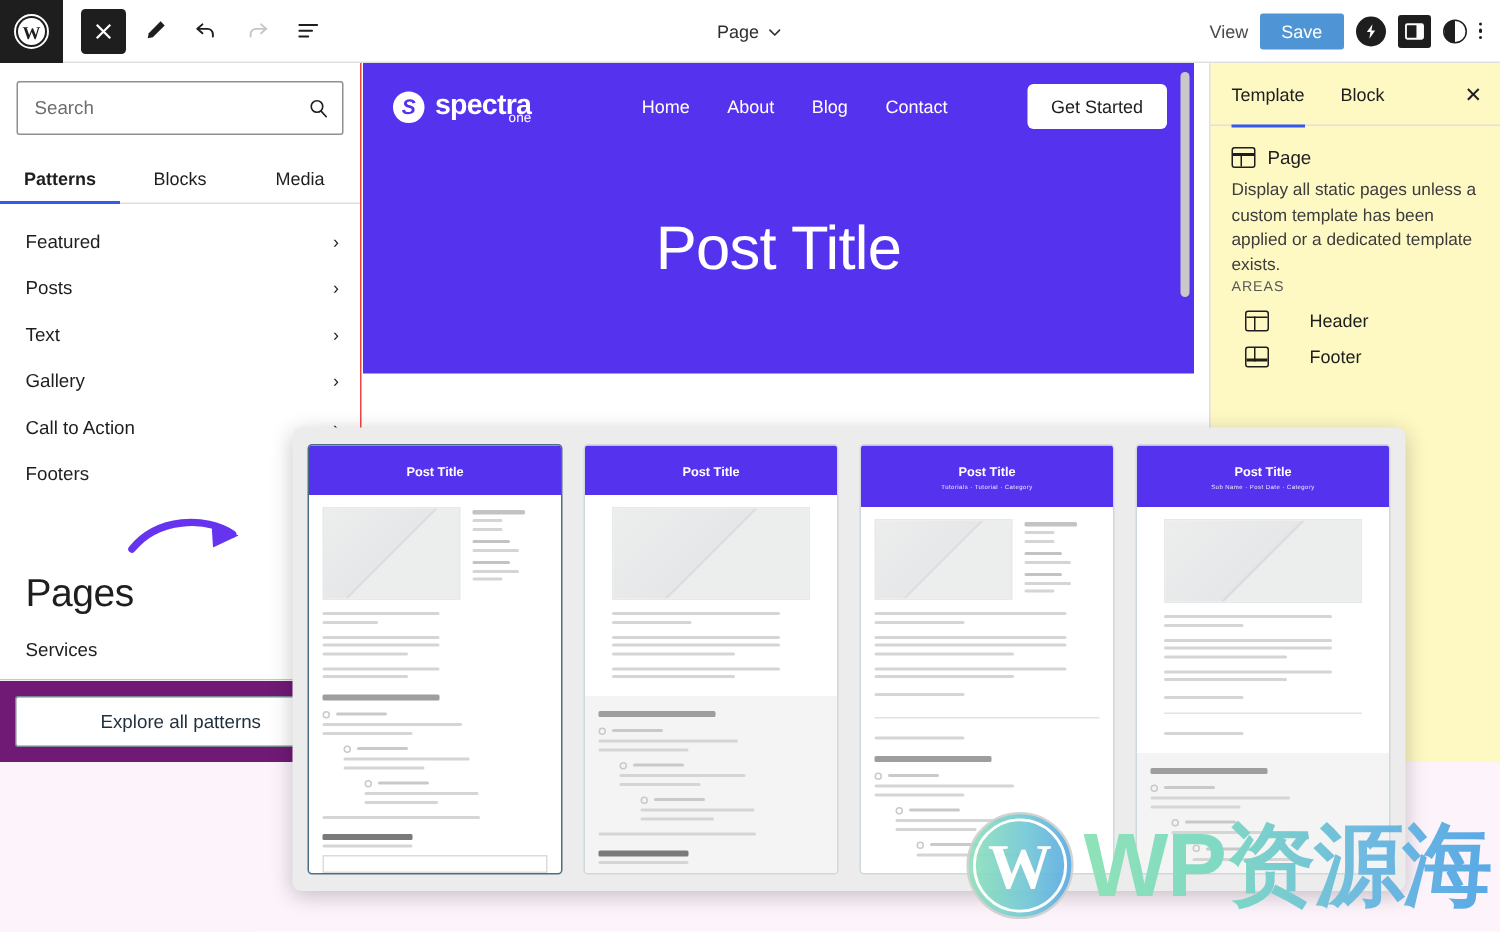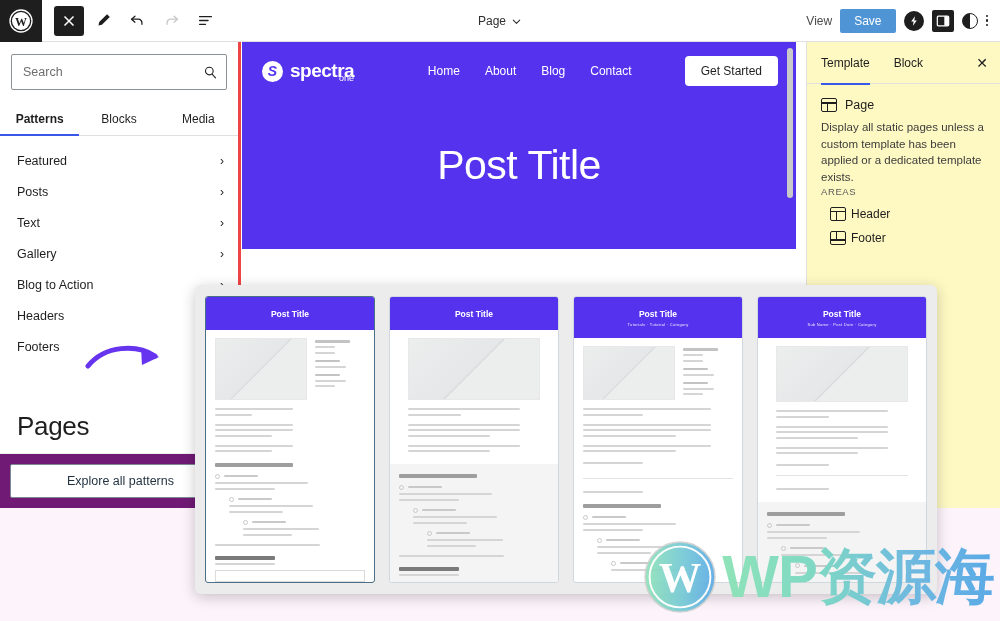--- a/index.html
+++ b/index.html
@@ -70,21 +70,21 @@
     width:16px; height:16px; border-radius:50%;
     border:1.6px solid #1e1e1e;
     background:linear-gradient(90deg,#1e1e1e 50%,transparent 50%);
   }
   .kebab { display:flex; flex-direction:column; gap:2px; align-items:center; }
   .kebab i { width:2.5px; height:2.5px; border-radius:50%; background:#1e1e1e; display:block; }
 
   
   .inserter {
     position:absolute; left:0; top:42px; width:241px; height:466px;
-    background:#fff; border-right:3px solid #ef4444; overflow:hidden;
+    background:#fff; border-right:1px solid #ef4444; overflow:hidden;
   }
   .search-wrap { padding:12px 11px 0 11px; }
   .search-box {
     display:flex; align-items:center; height:36px;
     border:1px solid #8c9196; border-radius:2px; padding:0 8px 0 11px;
     background:#fff;
   }
   .search-box .ph { flex:1; font-size:12.5px; color:#6e6e6e; }
   .tabs-row {
     display:flex; margin-top:13px; border-bottom:1px solid #e0e0e0;
@@ -174,21 +174,21 @@
   .rs-close { position:absolute; right:12px; top:13px; font-size:14px; color:#1e1e1e; }
   .rs-body { padding:14px 14px 0 14px; }
   .rs-titlerow { display:flex; align-items:center; gap:8px; }
   .rs-title { font-size:12.5px; color:#1e1e1e; }
   .rs-desc { font-size:11.5px; color:#3c3c3c; line-height:1.45; margin-top:7px; }
   .rs-areas-label {
     font-size:9.5px; letter-spacing:0.6px; color:#5a5a5a;
     text-transform:uppercase;
   }
   .rs-area-item {
-    display:flex; align-items:center; gap:5px; margin-top:10px; padding-left:9px;
+    display:flex; align-items:center; gap:27px; margin-top:10px; padding-left:9px;
     font-size:12px; color:#1e1e1e;
   }
 
   
   .tgl { width:16px; height:14px; border:1.6px solid #1e1e1e; border-radius:2px; position:relative; flex:0 0 16px; }
   .tgl::before { content:""; position:absolute; left:0; top:3px; right:0; height:1.6px; background:#1e1e1e; }
   .tgl::after { content:""; position:absolute; left:4.5px; top:3px; bottom:0; width:1.6px; background:#1e1e1e; }
   .tgl.header::before { top:3px; }
   .tgl.footer::before { top:auto; bottom:3px; }
   .tgl.footer::after { left:4.5px; top:0; bottom:3px; }
@@ -356,25 +356,22 @@
         </div>
         <div class="cat-item">
           <span>Text</span>
           <span class="chev">›</span>
         </div>
         <div class="cat-item">
           <span>Gallery</span>
           <span class="chev">›</span>
         </div>
         <div class="cat-item">
-          <span>Blog to Action</span>
+          <span>Call to Action</span>
           <span class="chev">›</span>
-        </div>
-        <div class="cat-item">
-          <span>Headers</span>
         </div>
         <div class="cat-item">
           <span>Footers</span>
         </div>
 
         <div class="pages-heading">Pages</div>
 
         <div class="cat-item">
           <span>Services</span>
         </div>

